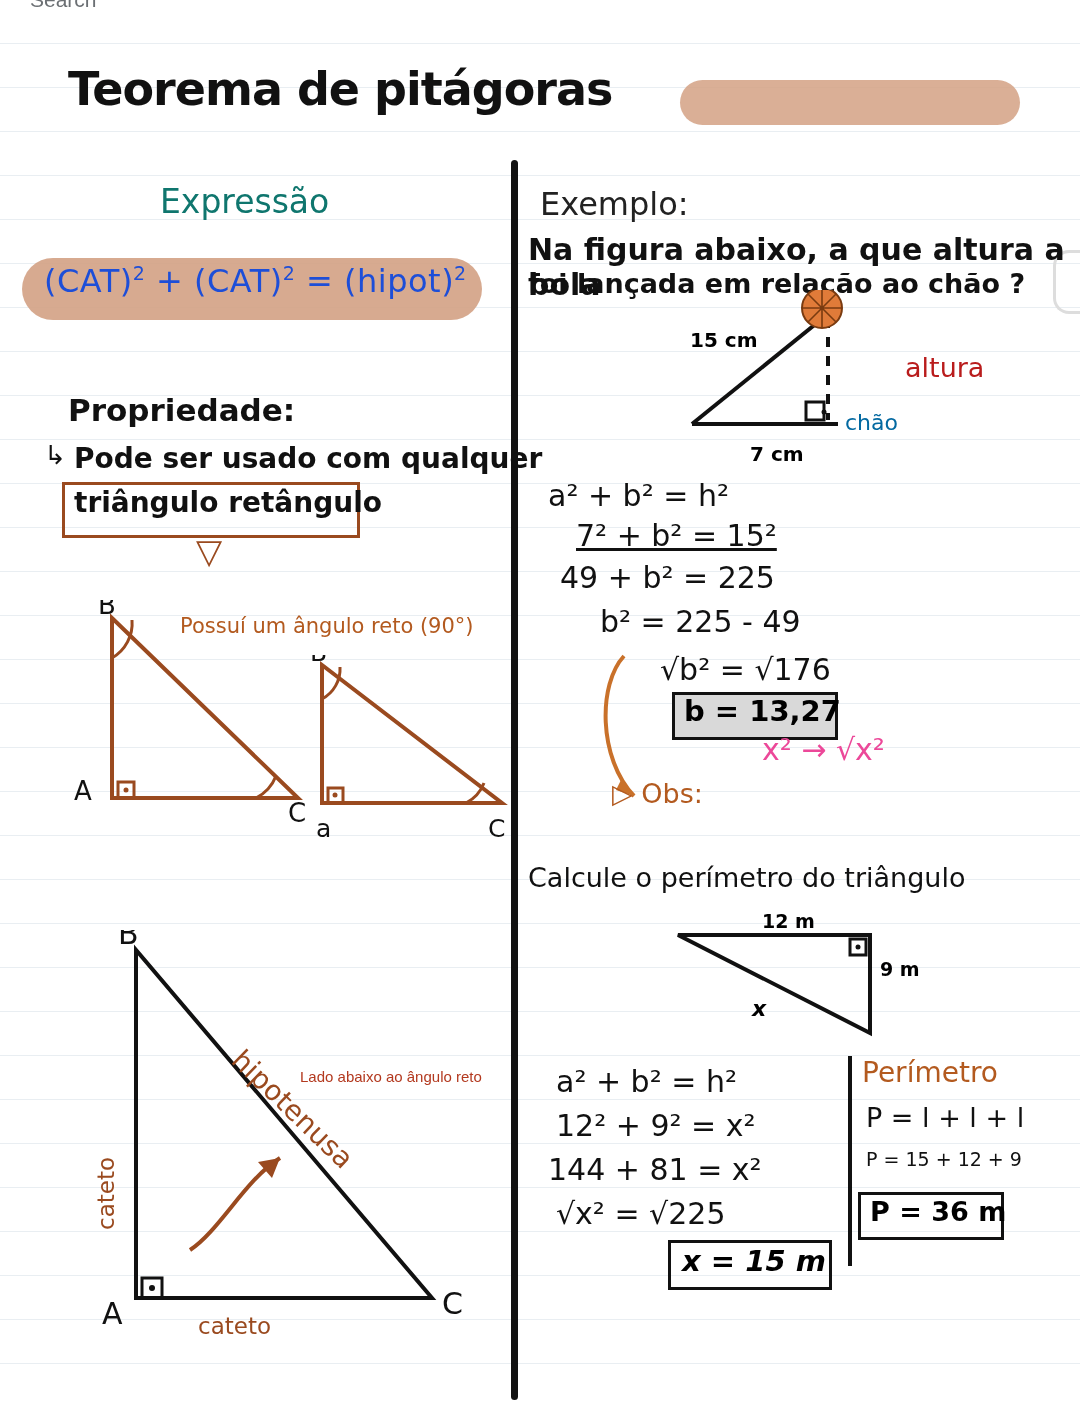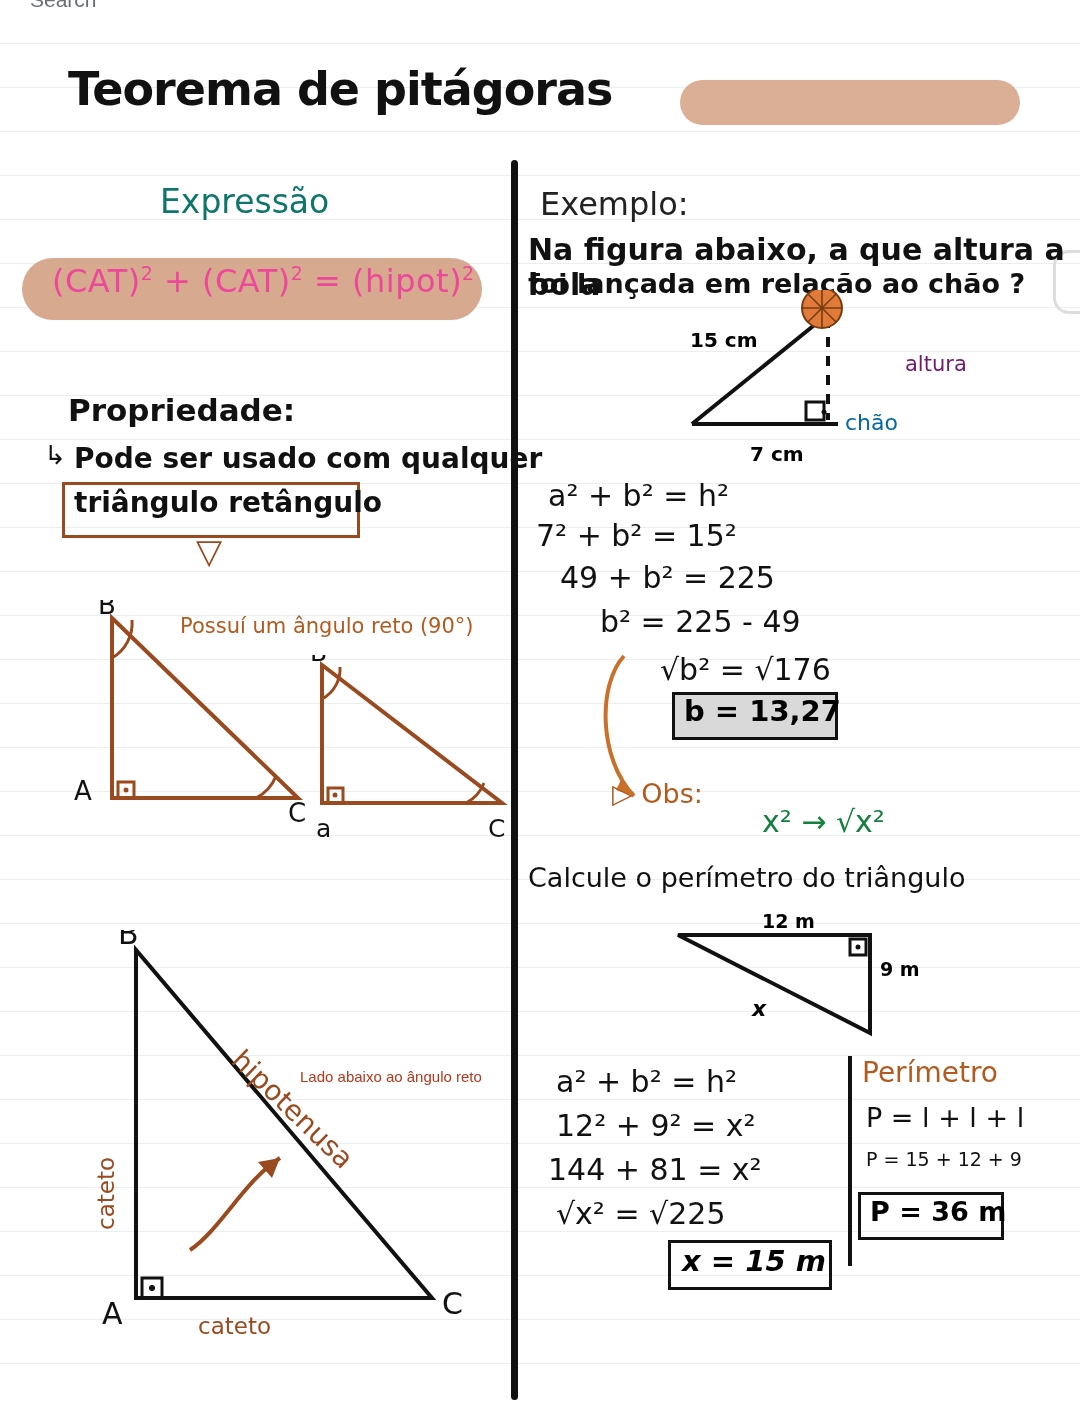--- a/index.html
+++ b/index.html
@@ -33,21 +33,21 @@
   }
   
   .h-expressao{
     top:182px;left:160px;font-size:33px;color:#0f766e;
     font-family:"DejaVu Sans",sans-serif;
   }
   .expr-pill{
     top:258px;left:22px;width:460px;height:62px;border-radius:31px;background:#d3a184;opacity:.9;
   }
   .expr-text{
-    top:262px;left:52px;font-size:32px;color:#ec4899;letter-spacing:.5px;
+    top:262px;left:44px;font-size:32px;color:#1d4ed8;letter-spacing:.5px;
   }
   .sup{font-size:19px;vertical-align:super;}
   .h-propriedade{
     top:392px;left:68px;font-size:31px;font-weight:bold;color:#111;
   }
   .prop-arrow{top:440px;left:44px;font-size:26px;color:#111;}
   .prop-line1{top:442px;left:74px;font-size:28px;font-weight:bold;color:#111;}
   .prop-box{
     top:482px;left:62px;width:292px;height:50px;border:3px solid #9a4a1f;
   }
@@ -63,34 +63,34 @@
   .svgbox{position:absolute;}
   .lado-oposto{
     top:1068px;left:300px;font-size:15px;color:#b3391f;font-family:"Liberation Sans",sans-serif;
   }
   
   .h-exemplo{top:185px;left:540px;font-size:32px;color:#222;}
   .ex-q1{top:232px;left:528px;font-size:30px;font-weight:bold;color:#111;}
   .ex-q2{top:268px;left:528px;font-size:27px;font-weight:bold;color:#111;}
   .lbl-15cm{top:328px;left:690px;font-size:20px;font-weight:bold;}
   .lbl-7cm{top:442px;left:750px;font-size:20px;font-weight:bold;}
-  .lbl-altura{top:352px;left:905px;font-size:21px;color:#701a75;}
+  .lbl-altura{top:352px;left:905px;font-size:27px;color:#b91c1c;}
   .lbl-chao{top:410px;left:845px;font-size:22px;color:#0369a1;}
   .calc{font-size:30px;color:#111;}
   .calc1{top:478px;left:548px;}
-  .calc2{top:518px;left:536px;}
+  .calc2{top:518px;left:576px;text-decoration:underline;}
   .calc3{top:560px;left:560px;}
   .calc4{top:604px;left:600px;}
   .calc5{top:652px;left:660px;color:#111;}
   .res-box{
     top:692px;left:672px;width:160px;height:42px;border:3px solid #111;background:#d9d9d9;
   }
   .res-txt{top:694px;left:684px;font-size:29px;font-weight:bold;}
   .obs{top:778px;left:612px;font-size:27px;color:#b35a1f;}
-  .obs-math{top:804px;left:762px;font-size:30px;color:#15803d;}
+  .obs-math{top:732px;left:762px;font-size:30px;color:#ec4899;}
   .h-perimetro-q{top:862px;left:528px;font-size:27px;font-weight:normal;color:#111;}
   .lbl-12m{top:910px;left:762px;font-size:19px;font-weight:bold;}
   .lbl-9m{top:958px;left:880px;font-size:19px;font-weight:bold;}
   .lbl-x{top:996px;left:752px;font-size:22px;font-weight:bold;font-style:italic;}
   .calc6{top:1064px;left:556px;}
   .calc7{top:1108px;left:556px;}
   .calc8{top:1152px;left:548px;}
   .calc9{top:1196px;left:556px;}
   .xbox{top:1240px;left:668px;width:158px;height:44px;border:3px solid #111;}
   .xbox-txt{top:1244px;left:682px;font-size:29px;font-weight:bold;font-style:italic;}

